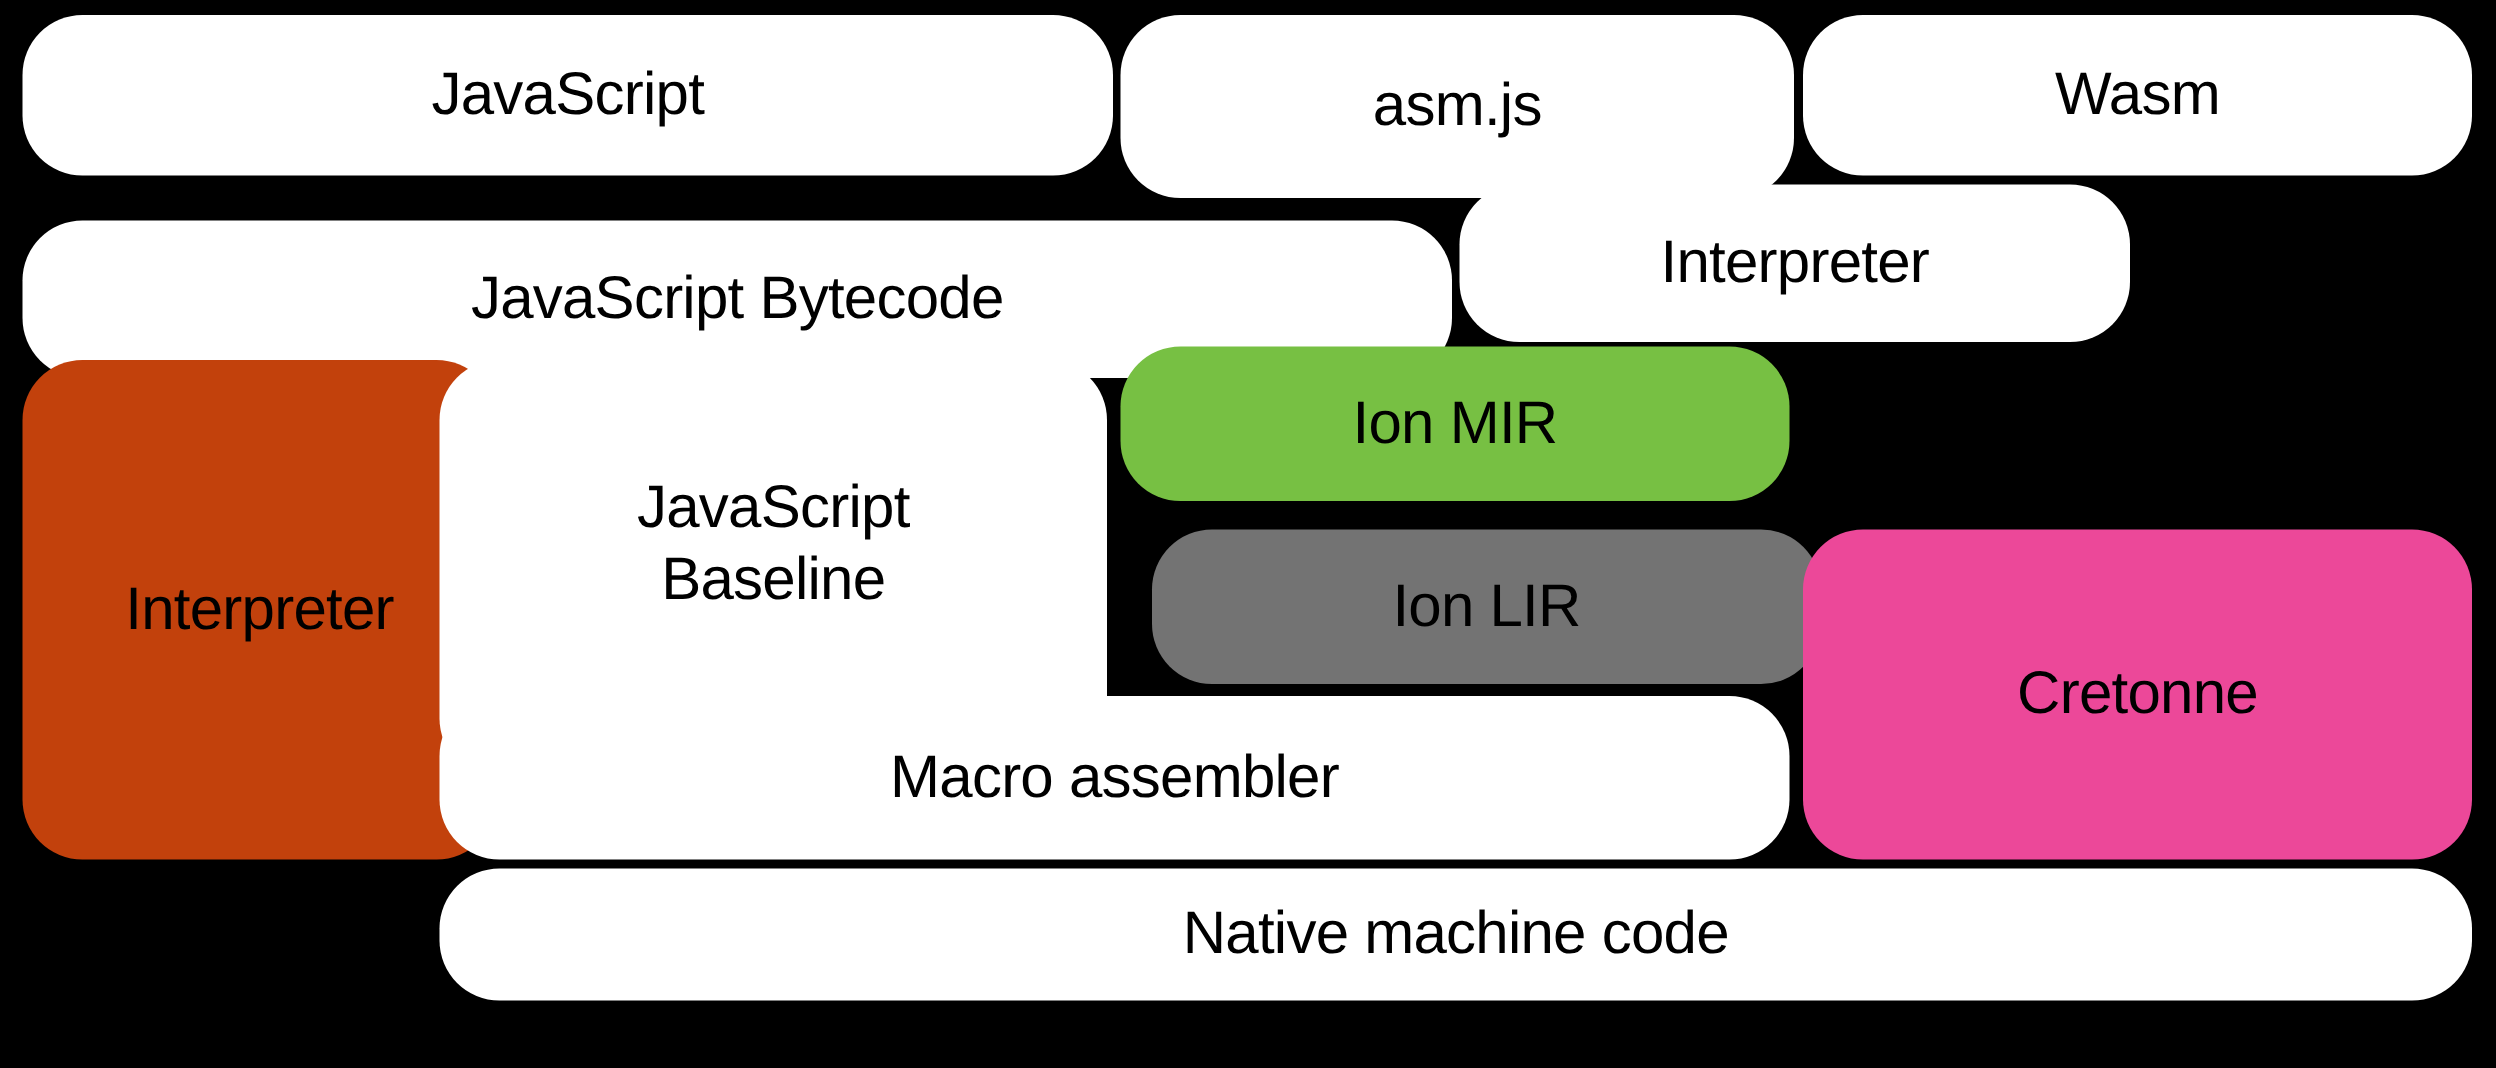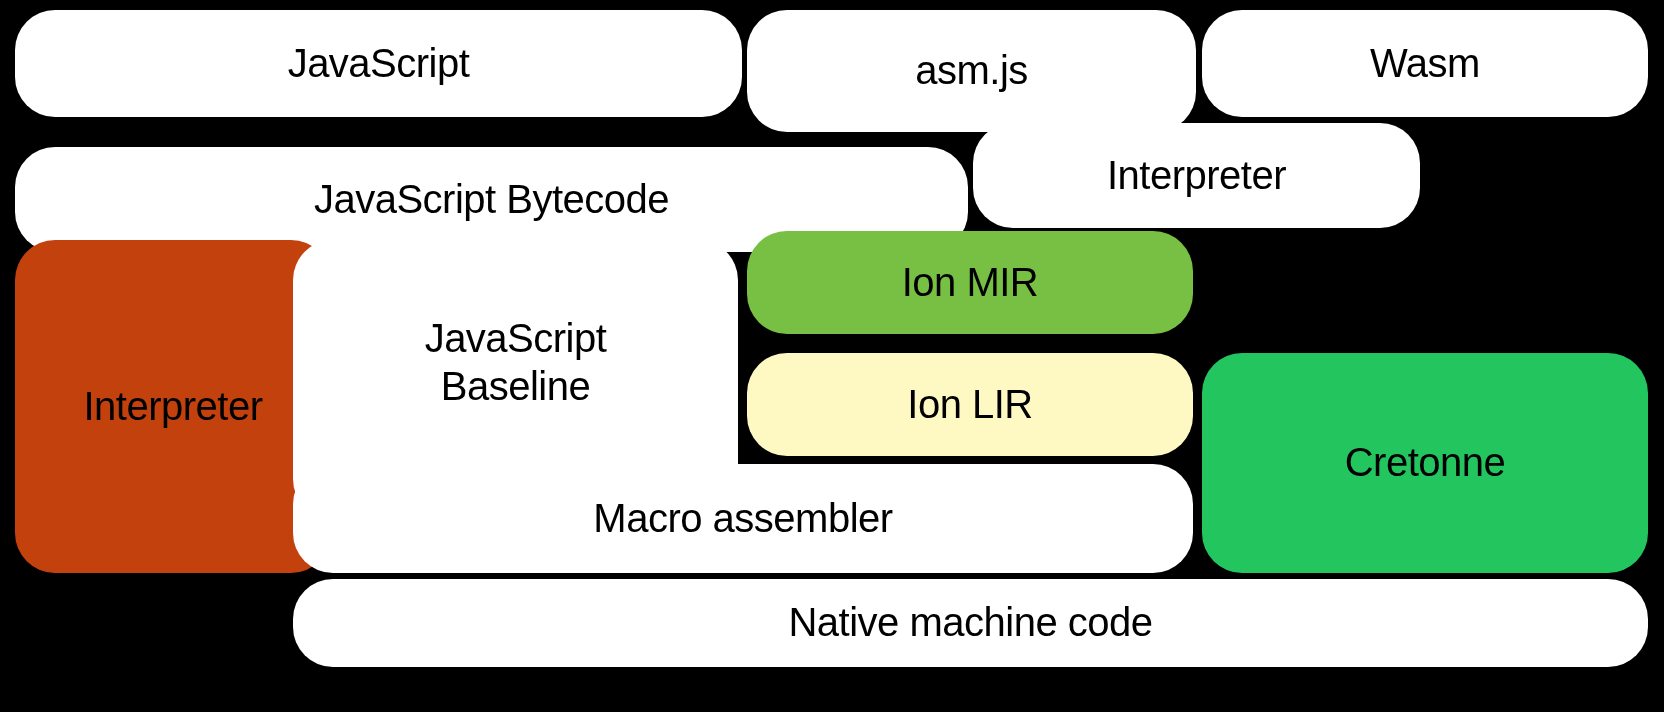--- a/index.html
+++ b/index.html
@@ -34,22 +34,22 @@
   .n-asmjs        { left: 747px;  top: 10px;  width: 449px;  height: 122px; }
   .n-wasm         { left: 1202px; top: 10px;  width: 446px;  height: 107px; }
   
   .n-bytecode     { left: 15px;   top: 123px; width: 953px;  height: 105px; margin-top: 24px; }
   .n-baldrmonkey  { left: 973px;  top: 123px; width: 447px;  height: 105px; }
   
   .n-interpreter  { left: 15px;   top: 240px; width: 316px;  height: 333px; background: #c2410c; }
   .n-baseline     { left: 293px;  top: 240px; width: 445px;  height: 279px; padding-bottom: 34px; }
   .n-baseline .label { display: inline-block; max-width: 260px; }
   .n-ionmir       { left: 747px;  top: 231px; width: 446px;  height: 103px; background: #77c043; }
-  .n-ionlir       { left: 747px;  top: 353px; width: 446px;  height: 103px; background: #fef9c3; }
-  .n-cretonne     { left: 1202px; top: 353px; width: 446px;  height: 220px; background: #22c55e; }
+  .n-ionlir       { left: 768px;  top: 353px; width: 446px;  height: 103px; background: #737373; }
+  .n-cretonne     { left: 1202px; top: 353px; width: 446px;  height: 220px; background: #ec4899; }
   
   .n-macro        { left: 293px;  top: 464px; width: 900px;  height: 109px; }
   .n-native       { left: 293px;  top: 579px; width: 1355px; height: 88px; }
 </style>
 </head>
 <body>
 
 <div class="canvas">
 
   <div class="node n-javascript">

